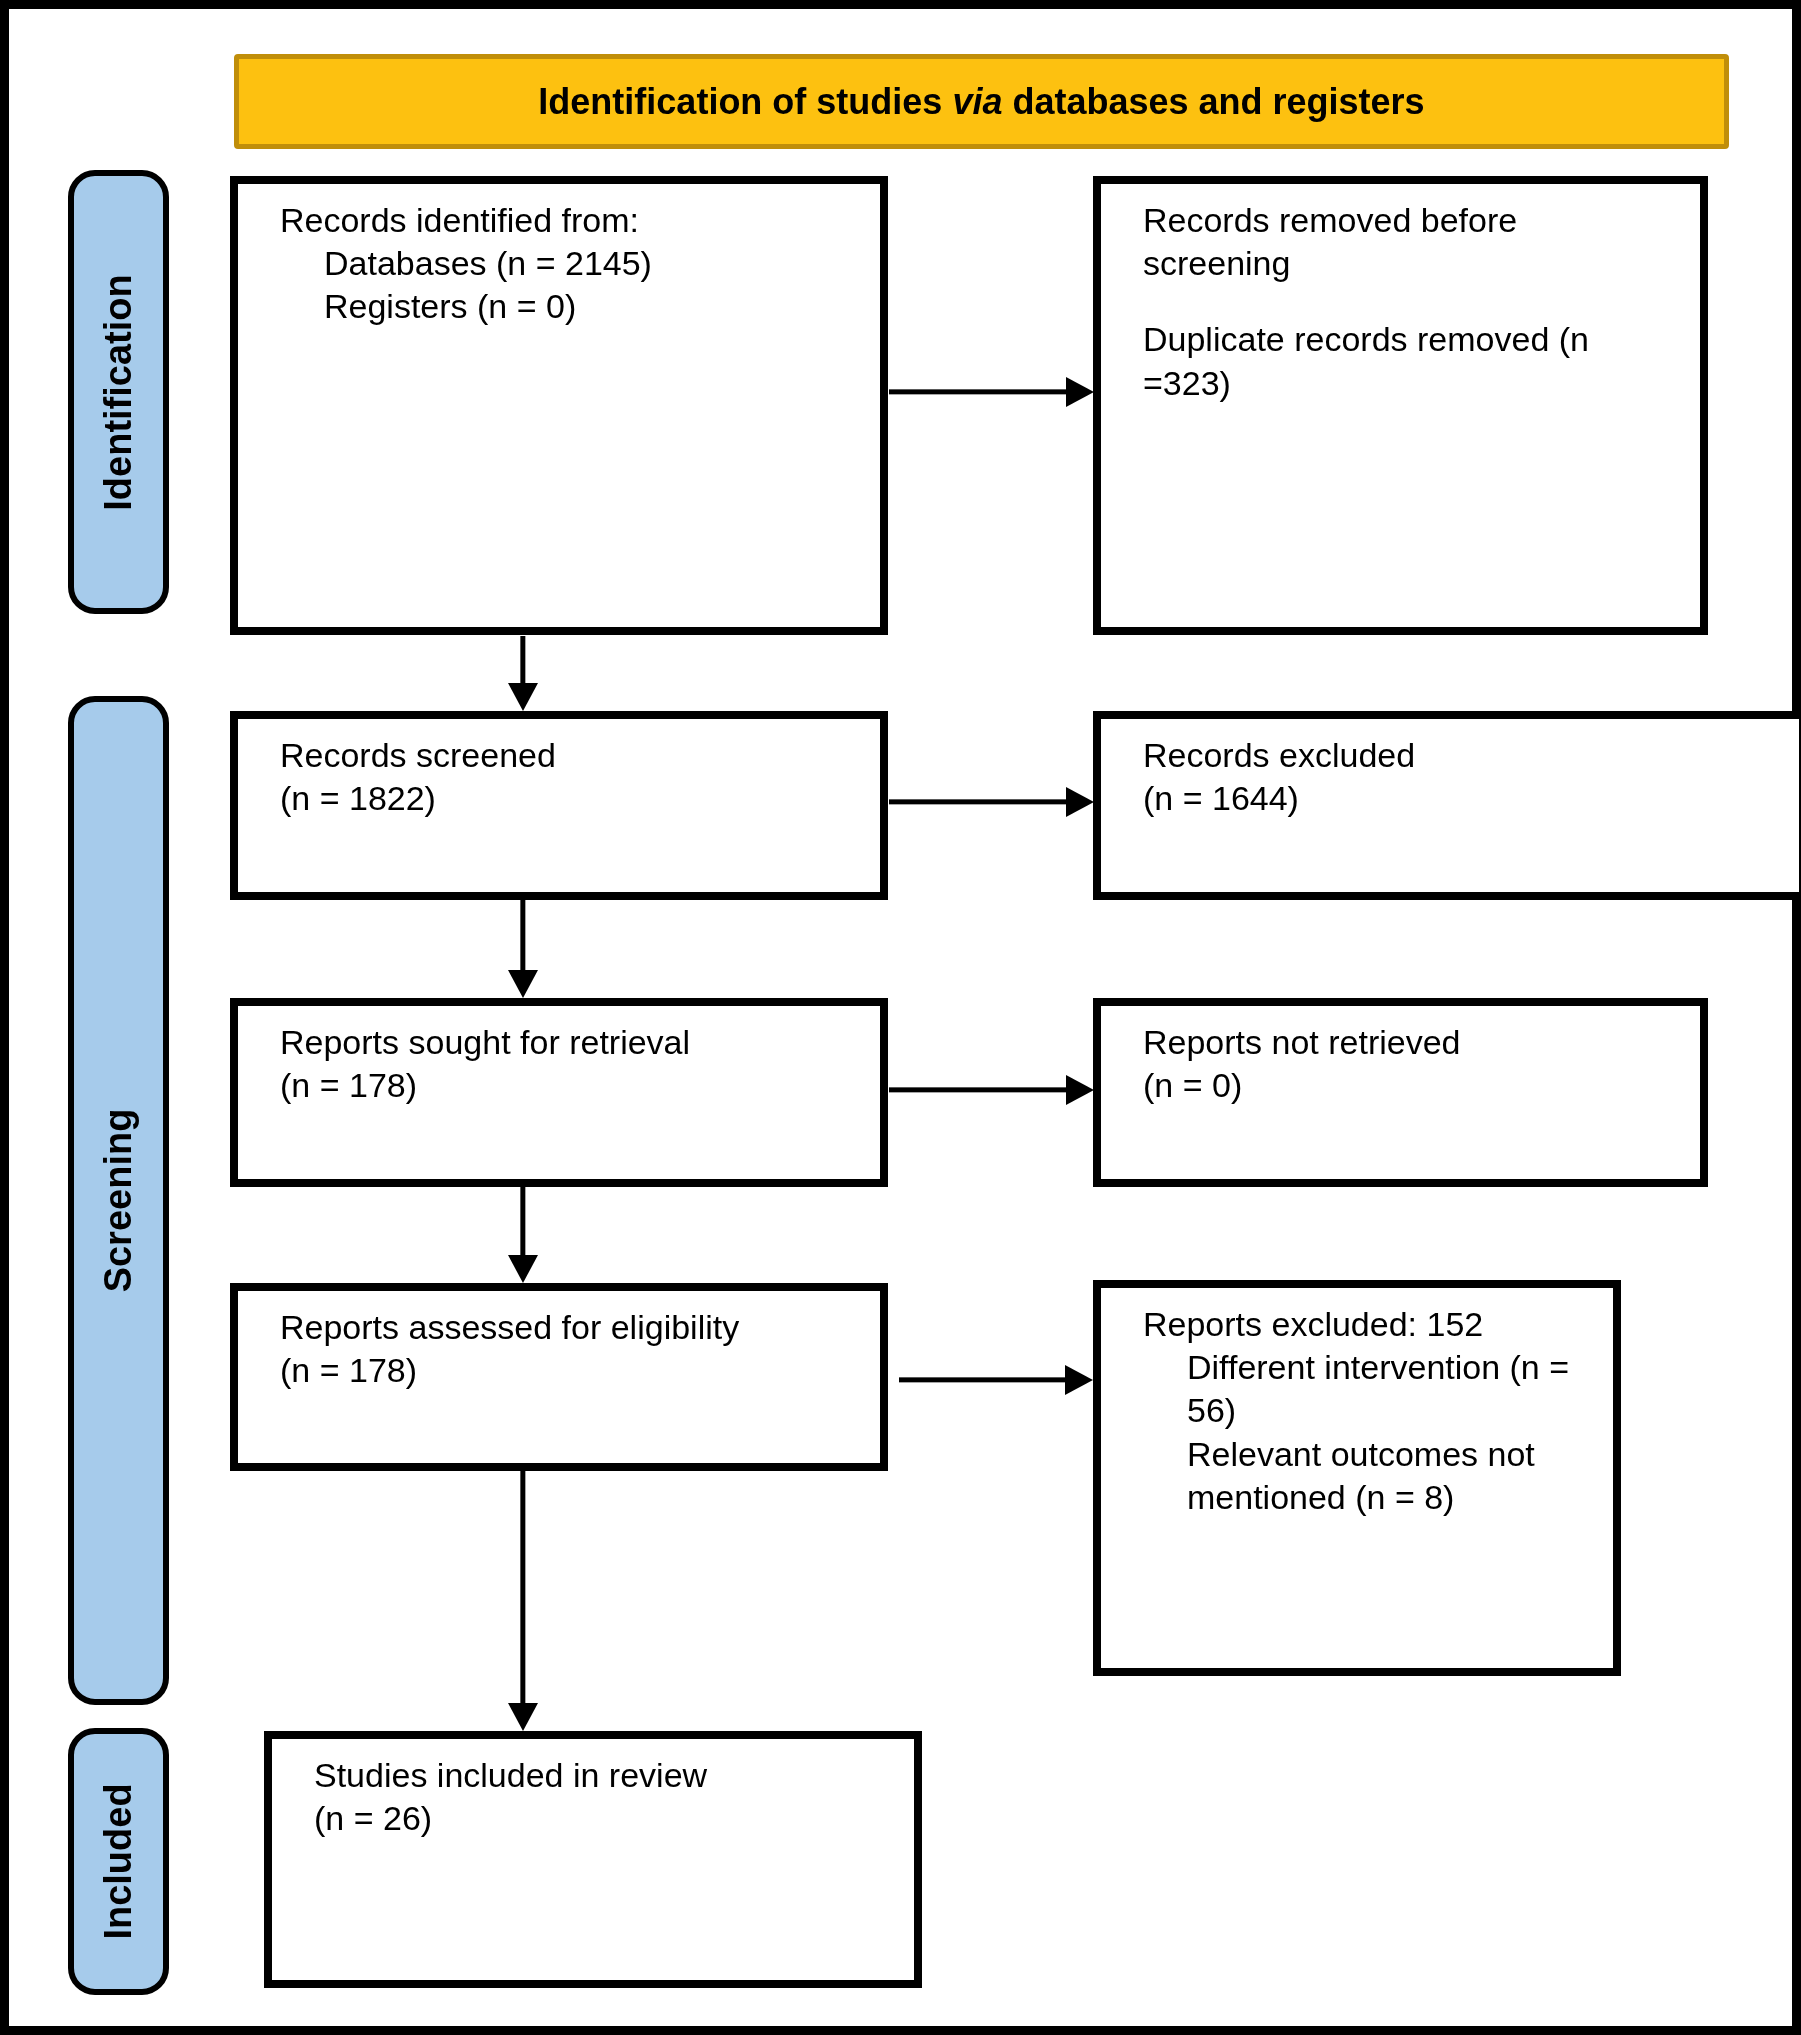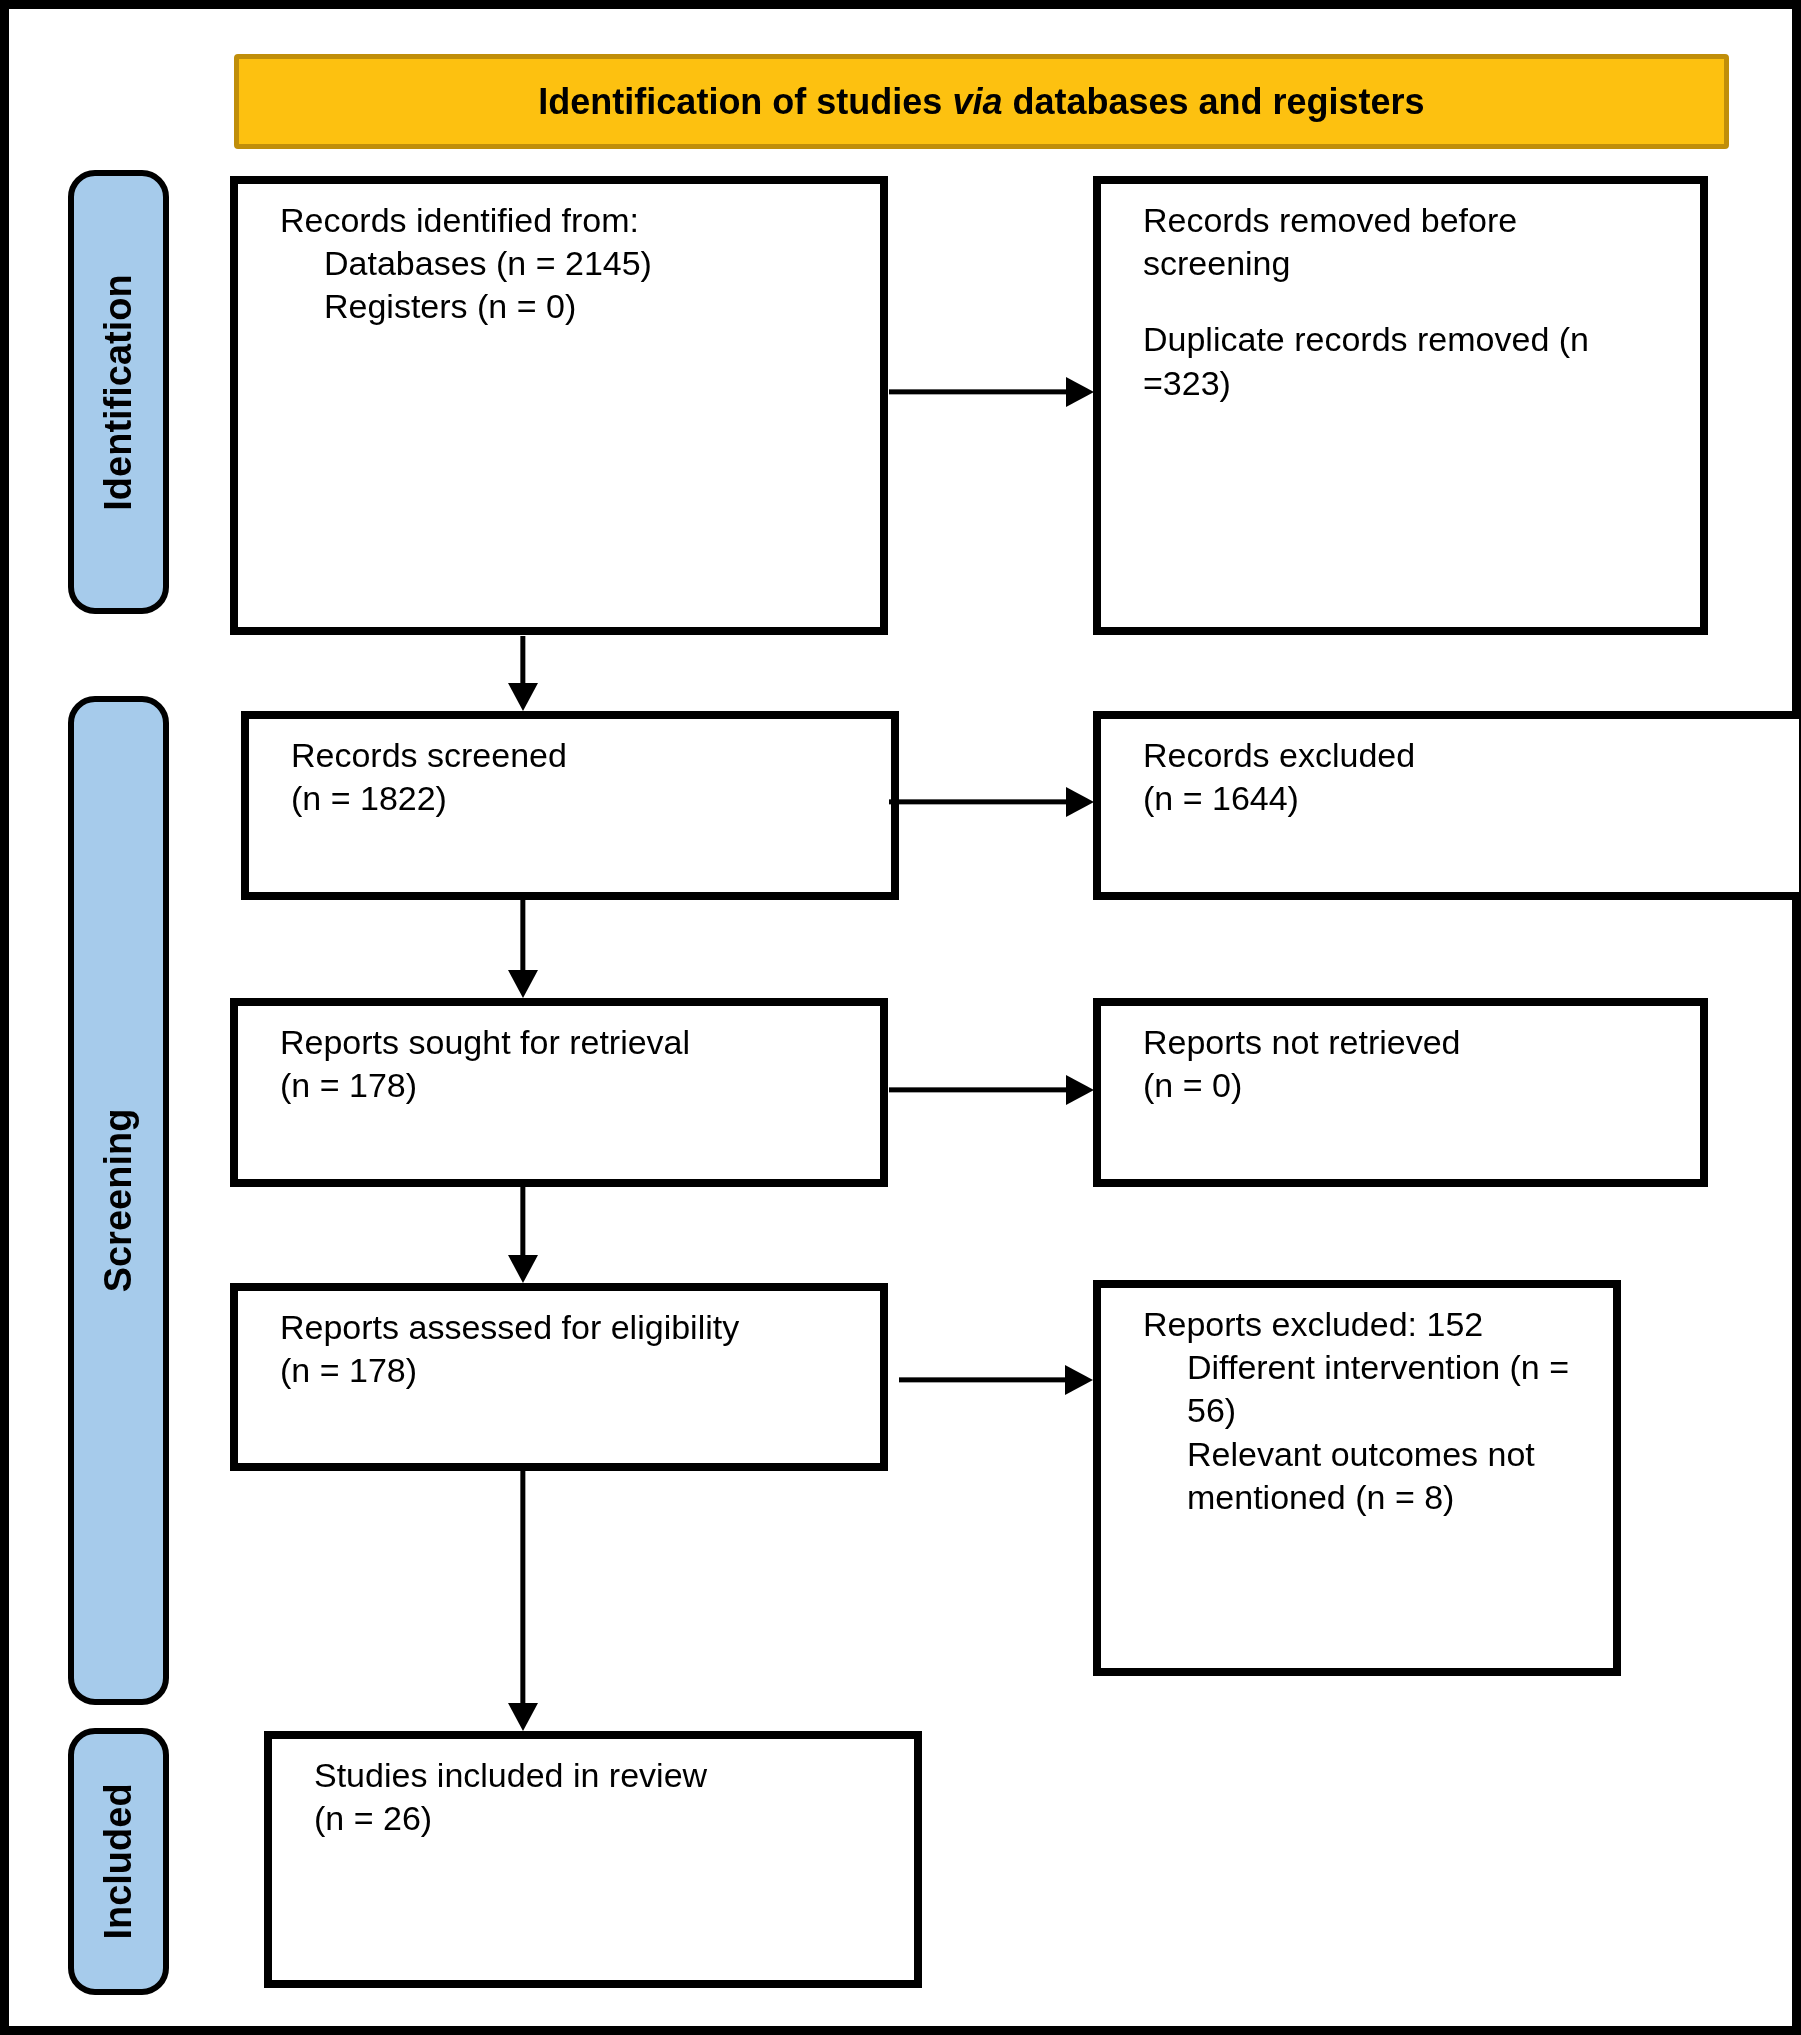--- a/index.html
+++ b/index.html
@@ -49,21 +49,21 @@
     border:8.3px solid #000;
     display:flex;flex-direction:column;justify-content:flex-start;
     font-size:34px;line-height:1.27;
     padding:15px 22.5px 15px 42px;
   }
   .indent{padding-left:44px;}
   .para{max-width:480px;}
   .para + .para{margin-top:33px;}
   .b1 {left:221px;top:167px;width:658px;height:459px;}
   .rb1{left:1084px;top:167px;width:615px;height:459px;}
-  .b2 {left:232px;top:702px;width:658px;height:189px;}
+  .b2 {left:221px;top:702px;width:658px;height:189px;}
   .rb2{left:1084px;top:702px;width:714px;height:189px;}
   .b3 {left:221px;top:989px;width:658px;height:189px;}
   .rb3{left:1084px;top:989px;width:615px;height:189px;}
   .b4 {left:221px;top:1274px;width:658px;height:188px;}
   .rb4{left:1084px;top:1271px;width:528px;height:396px;}
   .b5 {left:221px;top:1722px;width:658px;height:257px;margin-left:34px;}
   
   .arrow-v{position:absolute;width:30px;}
   .arrow-v::before{
     content:"";position:absolute;left:50%;transform:translateX(-50%);

